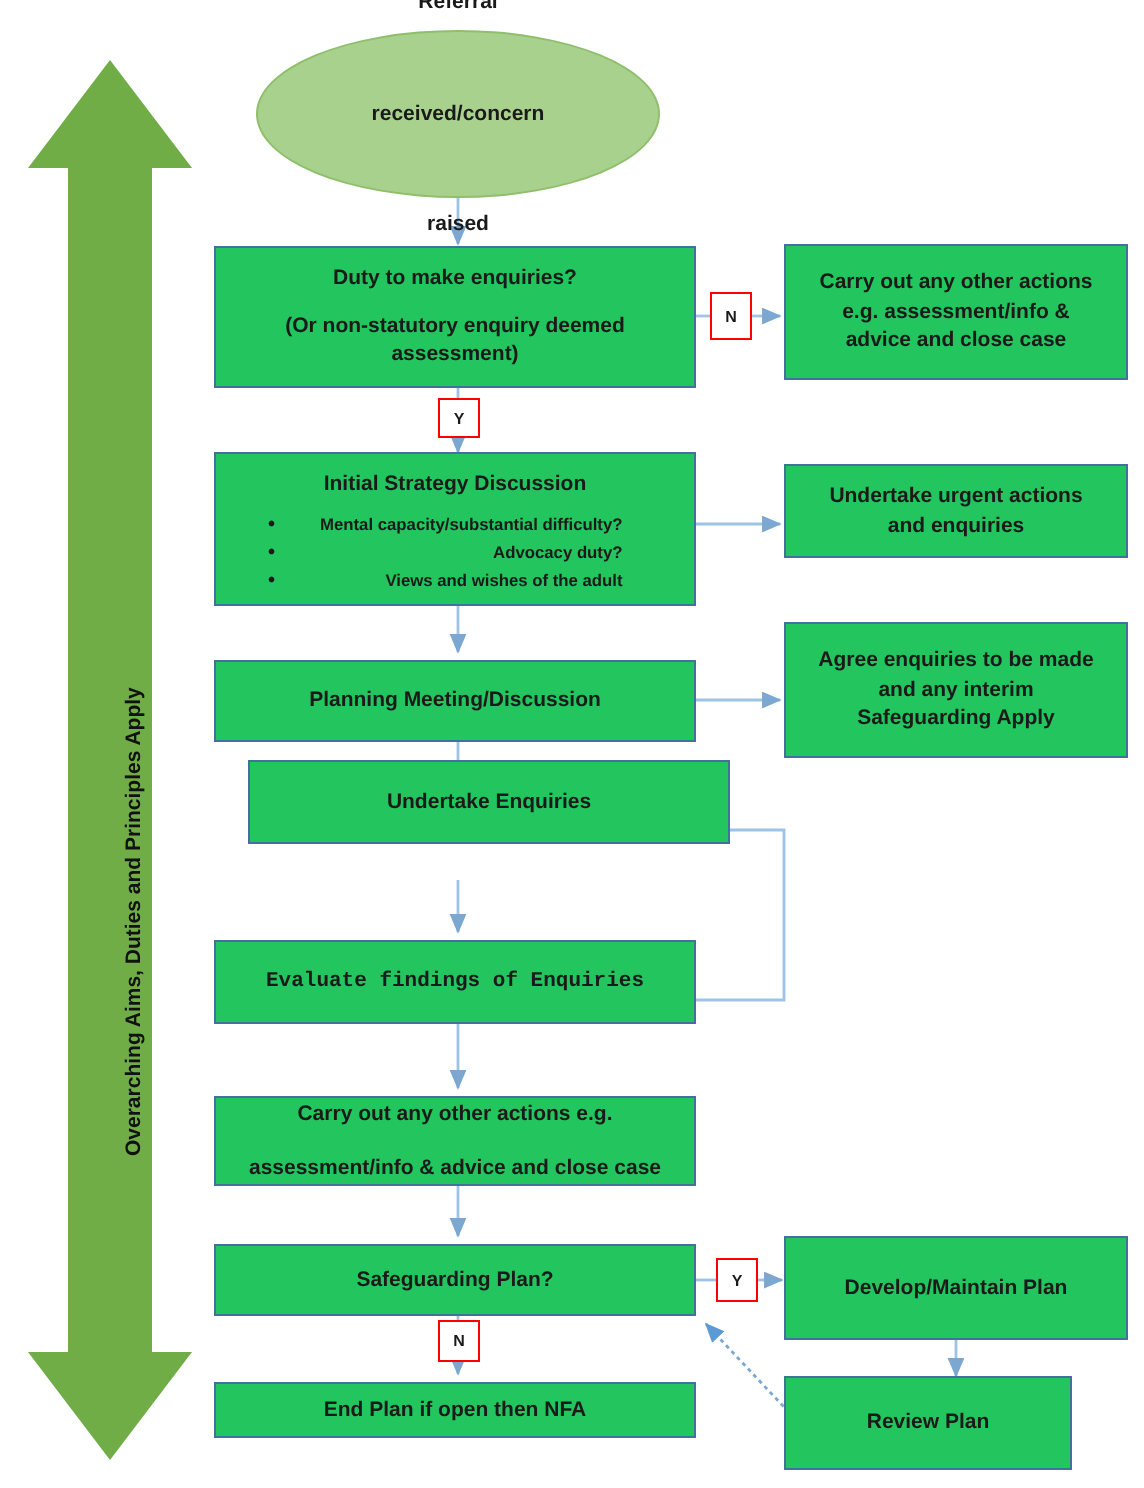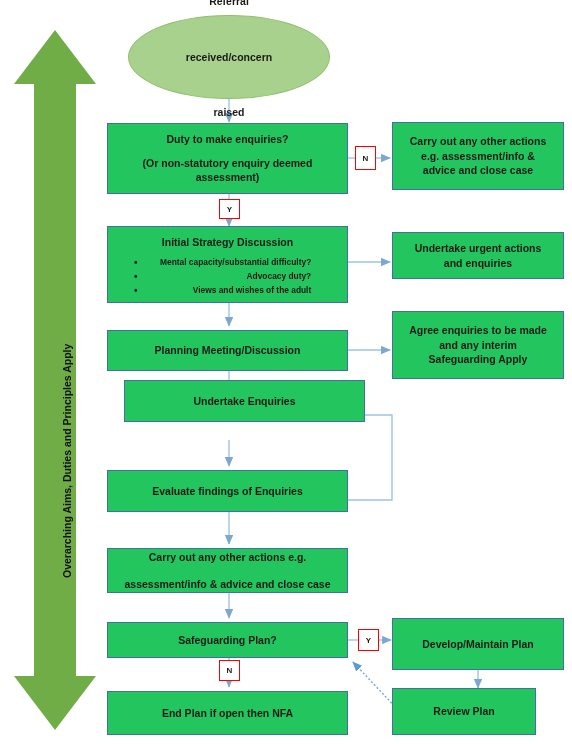--- a/index.html
+++ b/index.html
@@ -194,21 +194,21 @@
   <div class="node proc" style="left:392px; top:311px; width:172px; height:68px;">
     <span class="ln">Agree enquiries to be made</span>
     <span class="ln">and any interim</span>
     <span class="ln">Safeguarding Apply</span>
   </div>
 
   <div class="node proc" style="left:107px; top:380px; width:241px; height:42px;margin-left:17px;">
     <span class="ln">Undertake Enquiries</span>
   </div>
 
-  <div class="node proc" style="left:107px; top:470px; width:241px; height:42px;">
+  <div class="node proc" style="left:107px; top:470px; width:241px; height:42px;font-family:Liberation Mono, monospace;">
     <span class="ln">Evaluate findings of Enquiries</span>
   </div>
 
   <div class="node proc" style="left:107px; top:548px; width:241px; height:45px;gap:12px;">
     <span class="ln">Carry out any other actions e.g.</span>
     <span class="ln">assessment/info &amp; advice and close case</span>
   </div>
 
   <div class="node proc" style="left:107px; top:622px; width:241px; height:36px;">
     <span class="ln">Safeguarding Plan?</span>
@@ -219,17 +219,17 @@
   <div class="badge" style="left:219px; top:660px; width:21px; height:21px;">N</div>
 
   <div class="node proc" style="left:392px; top:618px; width:172px; height:52px;">
     <span class="ln">Develop/Maintain Plan</span>
   </div>
 
   <div class="node proc" style="left:392px; top:688px; width:144px; height:47px;">
     <span class="ln">Review Plan</span>
   </div>
 
-  <div class="node proc" style="left:107px; top:691px; width:241px; height:44px;">
+  <div class="node proc" style="left:107px; top:691px; width:241px; height:28px;">
     <span class="ln">End Plan if open then NFA</span>
   </div>
 
 </div>
 
 </body></html>

